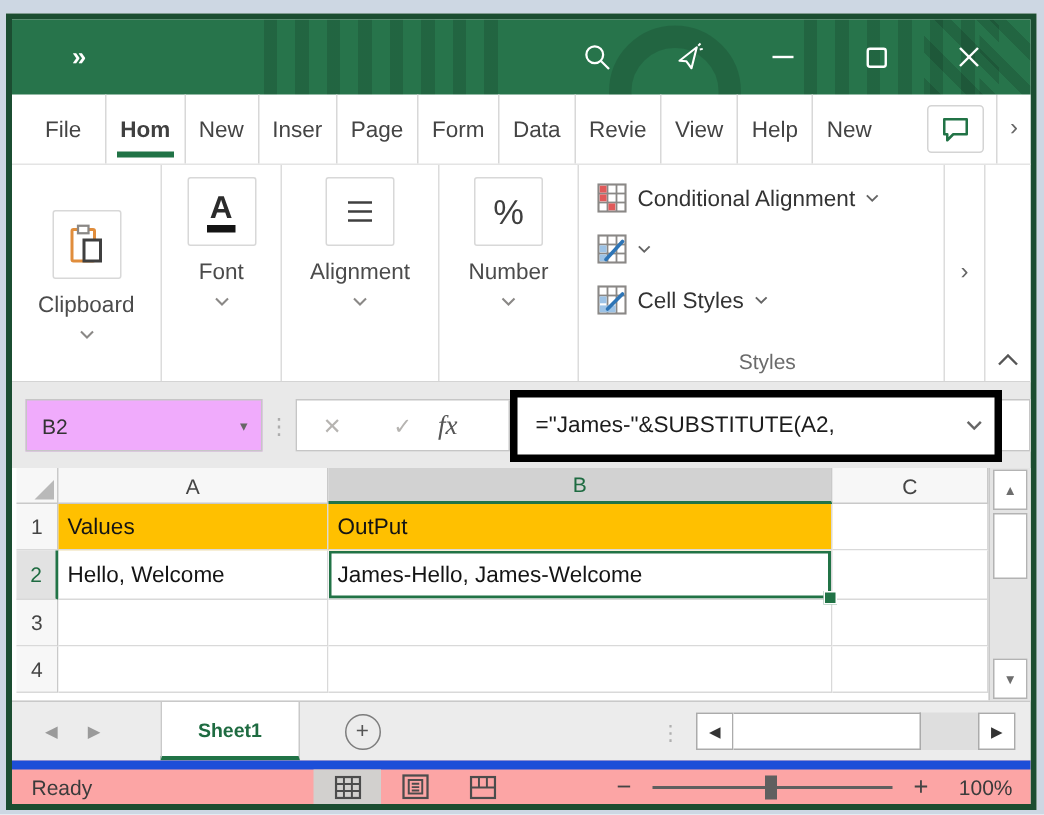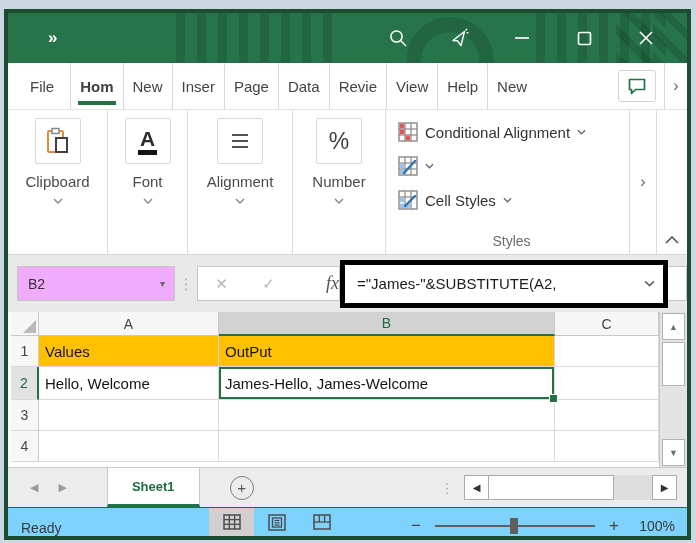--- a/index.html
+++ b/index.html
@@ -37,21 +37,21 @@
   .tab + .tab{border-left:1px solid #d8d8d8;}
   .tab:first-child{padding:0 16px;margin-left:6px;}
   .tab.active{font-weight:bold;color:#404040;}
   .tab.active::after{content:"";position:absolute;left:7px;right:7px;bottom:4px;height:4px;background:#217346;}
   .tabrow .spacer{flex:1;}
   .comment-btn{align-self:center;width:36px;height:30px;border:1px solid #d4d4d4;border-radius:3px;display:flex;align-items:center;justify-content:center;margin-right:8px;background:#fff;}
   .tab-more-btn{width:22px;border-left:1px solid #d8d8d8;display:flex;align-items:center;justify-content:center;color:#666;}
   
   .ribbon{height:144px;flex:0 0 144px;background:#fff;display:flex;align-items:stretch;border-bottom:1px solid #d4d4d4;}
   .rgroup{display:flex;flex-direction:column;align-items:center;padding:8px 0 6px;border-right:1px solid #dcdcdc;}
-  .rgroup.g-clipboard{width:99px;}
+  .rgroup.g-clipboard{width:99px;justify-content:center;}
   .rgroup.g-font{width:79px;}
   .rgroup.g-align{width:104px;}
   .rgroup.g-number{width:92px;}
   .gicon-box{width:44px;height:44px;border:1px solid #d8d8d8;border-radius:2px;display:flex;align-items:center;justify-content:center;background:#fff;}
   .glabel{margin-top:9px;font-size:15px;color:#4b4b4b;}
   .gchev{margin-top:8px;}
   .fonticon{font-size:21px;font-weight:bold;color:#2b2b2b;border-bottom:5px solid #141414;line-height:1;padding:0 2px 1px;}
   .pcticon{font-size:23px;color:#3f3f3f;}
   .sgroup{flex:1;display:flex;flex-direction:column;padding:9px 4px 2px 12px;border-right:1px solid #dcdcdc;position:relative;}
   .sitem{display:flex;align-items:center;gap:7px;font-size:15px;color:#333;height:26px;margin-bottom:8px;}
@@ -59,21 +59,21 @@
   .styles-more{width:26px;border-right:1px solid #dcdcdc;display:flex;align-items:center;justify-content:center;color:#666;}
   .ribbon-right{width:30px;display:flex;align-items:flex-end;justify-content:center;padding-bottom:10px;}
   
   .formularow{height:57px;flex:0 0 57px;background:#e9e9e9;display:flex;align-items:center;padding-left:9px;}
   .namebox{width:156px;height:33px;background:#f0abfc;border:1px solid #c6c6c6;display:flex;align-items:center;font-size:14px;color:#333;}
   .namebox .nb-text{padding-left:10px;}
   .nb-caret{margin-left:auto;padding-right:9px;color:#666;font-size:10px;}
   .fdots{width:22px;text-align:center;color:#adadad;font-size:15px;letter-spacing:0;}
   .fbar{flex:1;height:33px;background:#fff;border:1px solid #c6c6c6;display:flex;align-items:center;}
   .fbtn{width:47px;text-align:center;color:#b6b4b1;font-size:15px;}
-  .fx{width:47px;text-align:right;font-family:"Liberation Serif",serif;font-style:italic;font-size:18px;color:#555;}
+  .fx{width:47px;text-align:left;font-family:"Liberation Serif",serif;font-style:italic;font-size:18px;color:#555;}
   .fdiv{width:1px;height:33px;background:#c6c6c6;}
   .formula-box{
     flex:1;height:38px;margin:-7px 18px -7px 0;background:#fff;border:5px solid #000;
     display:flex;align-items:center;padding:0 8px 0 12px;font-size:15px;color:#1c1c1c;z-index:2;white-space:nowrap;overflow:hidden;
   }
   .formula-box .fm-caret{margin-left:auto;padding-left:6px;}
   
   .gridwrap{height:155px;flex:0 0 155px;display:flex;background:#fff;padding-left:3px;}
   .cells{flex:1;display:grid;grid-template-columns:28px 180px 336px 1fr;grid-template-rows:24px 31px 33px 31px 31px;}
   .ch,.rh,.cell{box-sizing:border-box;border-right:1px solid #d9d9d9;border-bottom:1px solid #d9d9d9;display:flex;align-items:center;font-size:14px;}
@@ -99,21 +99,21 @@
   .snav.l{margin-left:22px;} .snav.r{margin-left:20px;}
   .sheettab{margin-left:40px;height:100%;background:#fff;display:flex;align-items:center;padding:0 24px;
     font-size:13px;font-weight:bold;color:#1e6b41;border-bottom:3px solid #217346;border-left:1px solid #c9c9c9;border-right:1px solid #c9c9c9;box-sizing:border-box;}
   .addsheet{margin-left:30px;width:22px;height:22px;border:1px solid #7d7d7d;border-radius:50%;display:flex;align-items:center;justify-content:center;color:#555;font-size:15px;line-height:1;}
   .sdots{margin-left:auto;color:#b0b0b0;font-size:14px;}
   .hscroll{width:213px;height:25px;display:flex;margin:0 10px 0 10px;align-items:stretch;}
   .h-btn{width:25px;background:#fff;border:1px solid #ababab;display:flex;align-items:center;justify-content:center;color:#333;font-size:10px;box-sizing:border-box;}
   .h-thumb{width:125px;background:#fff;border:1px solid #ababab;border-left:none;box-sizing:border-box;}
   .h-track{flex:1;background:#dedede;}
   
-  .statusbar{flex:1;background:#7dd3fc;border-top:1px solid #1d4ed8;display:flex;align-items:flex-end;font-size:14px;color:#3b3b3b;}
+  .statusbar{flex:1;background:#fca5a5;border-top:6px solid #1d4ed8;display:flex;align-items:center;font-size:14px;color:#3b3b3b;}
   .status-text{padding-left:13px;}
   .views{margin-left:148px;display:flex;height:100%;}
   .view-btn{width:45px;display:flex;align-items:center;justify-content:center;}
   .view-btn.active{background:#d2d0ce;}
   .zoomctl{margin-left:auto;display:flex;align-items:center;padding-right:12px;}
   .zminus,.zplus{color:#444;font-size:17px;width:26px;text-align:center;}
   .ztrack{width:160px;height:2px;background:#5f5f5f;position:relative;margin:0 6px;}
   .zhandle{position:absolute;left:47%;top:-7px;width:8px;height:16px;background:#5f5f5f;}
   .zlevel{width:48px;text-align:right;color:#3b3b3b;}
 </style>
@@ -163,20 +163,21 @@
       </span>
     </div>
   </div>
 
   <div class="tabrow">
     <div class="tab">File</div>
     <div class="tab active">Hom</div>
     <div class="tab">New</div>
     <div class="tab">Inser</div>
     <div class="tab">Page</div>
+    <div class="tab">Form</div>
     <div class="tab">Data</div>
     <div class="tab">Revie</div>
     <div class="tab">View</div>
     <div class="tab">Help</div>
     <div class="tab">New</div>
     <div class="spacer"></div>
     <span class="comment-btn">
       <svg width="20" height="18" viewBox="0 0 20 18">
           <path d="M2.5 2.5h15v10h-9l-4 4v-4h-2z" fill="none" stroke="#217346" stroke-width="1.7" stroke-linejoin="round"></path>
         </svg>

